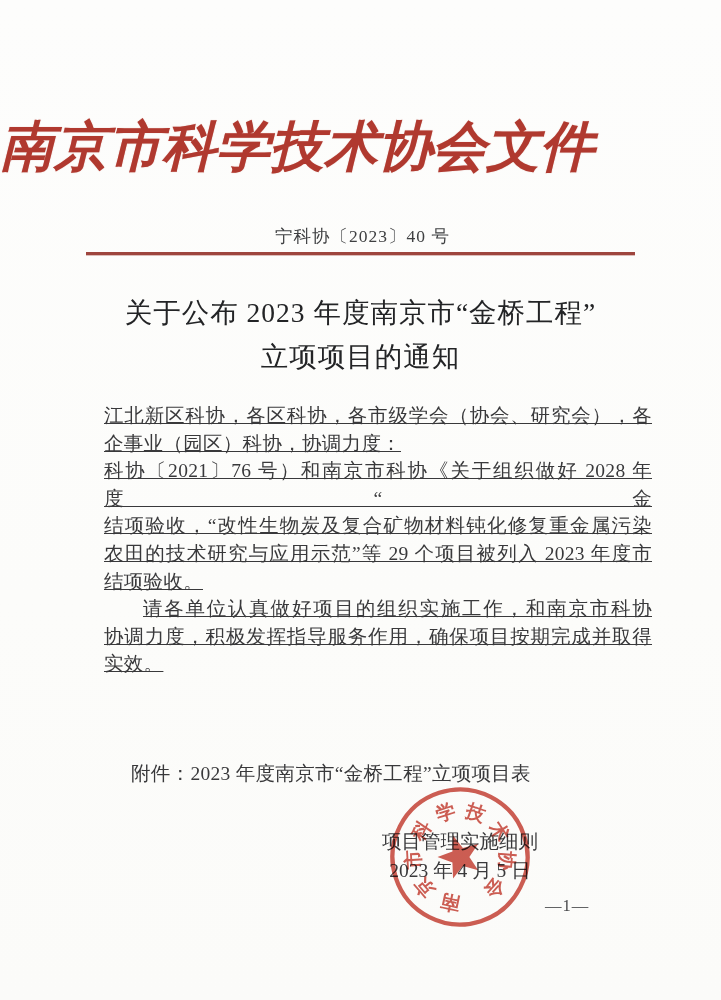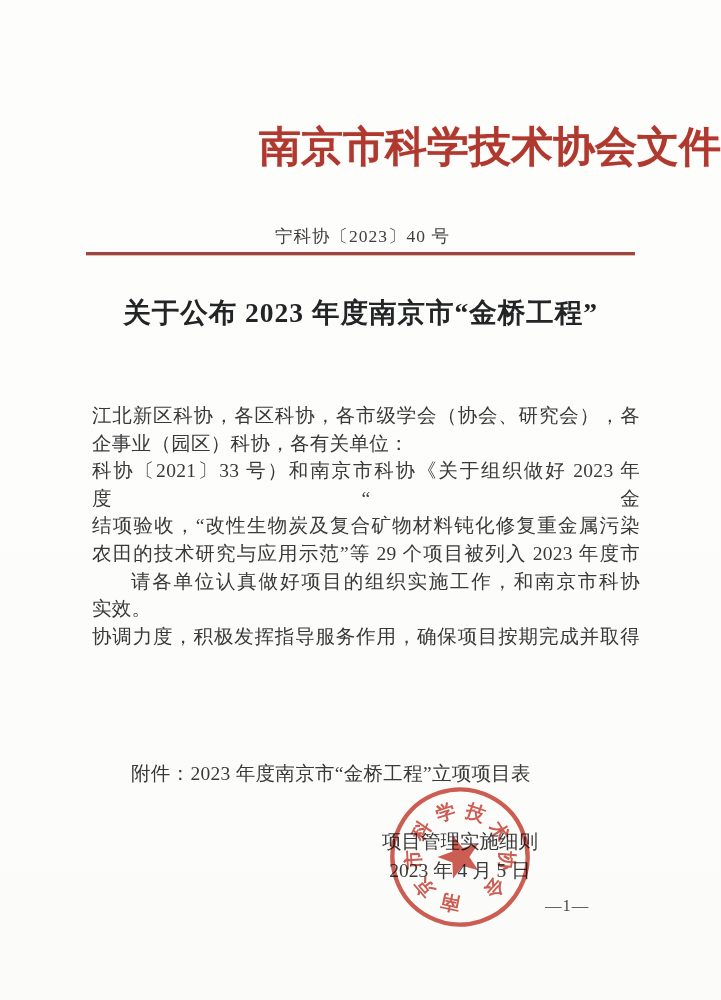--- a/index.html
+++ b/index.html
@@ -12,28 +12,29 @@
     height: 1000px;
     margin: 0 auto;
     background: linear-gradient(180deg, #fdfdfc 0%, #fcfcfa 60%, #fbfbf9 100%);
     overflow: hidden;
   }
 
   
   .header-title {
     position: absolute;
     top: 116px; left: 0; right: 0;
-    text-align: right;
-    font-size: 42px;
+    text-align: left;
+    font-size: 54px;
     line-height: 62px;
     font-weight: 900;
     letter-spacing: 0px;
     color: #b0392f;
     text-shadow: 0 0 1px rgba(176,57,47,.45);
     white-space: nowrap;
+    font-style: italic;
   }
 
   .doc-number {
     position: absolute;
     top: 224px; left: 4px; right: 0;
     text-align: center;
     font-size: 17.5px;
     color: #3f4042;
     letter-spacing: 1px;
     font-family: Liberation Serif, serif;
@@ -47,34 +48,35 @@
     box-shadow: 0 1px 0 rgba(158,69,62,.35);
   }
 
   
   .doc-title {
     position: absolute;
     top: 291px; left: 0; right: 0;
     text-align: center;
     font-size: 27.5px;
     line-height: 44px;
-    font-weight: 700;
+    font-weight: 400;
     color: #232426;
     letter-spacing: 1px;
   }
 
   
   .body-block {
     position: absolute;
-    top: 402px; left: 92px;
+    top: 402px; left: 104px;
     width: 548px;
     font-size: 19.5px;
     line-height: 27.6px;
     color: #39393b;
     letter-spacing: 0.3px;
+    text-decoration: underline;
   }
   .bline { text-align: justify; text-align-last: justify; white-space: normal; }
   .bline.end { text-align-last: left; }
   .bline.ind { text-indent: 39px; }
 
   .attachment {
     position: absolute;
     top: 760px; left: 92px;
     width: 560px;
     font-size: 19.5px;
@@ -120,31 +122,33 @@
 <div class="page">
 
   <div class="header-title">南京市科学技术协会文件</div>
 
   <div class="doc-number">宁科协〔2023〕40 号</div>
 
   <div class="red-rule"></div>
 
   <div class="doc-title">
     <div>关于公布 2023 年度南京市“金桥工程”</div>
+    <div>立项项目的通知</div>
   </div>
 
   <div class="body-block">
     <div class="bline">江北新区科协，各区科协，各市级学会（协会、研究会），各</div>
-    <div class="bline end">企事业（园区）科协，各有关单位：</div>
-    <div class="bline">科协〔2021〕33 号）和南京市科协《关于组织做好 2023 年度“金</div>
+    <div class="bline end">企事业（园区）科协，协调力度：</div>
+    <div class="bline">科协〔2021〕76 号）和南京市科协《关于组织做好 2028 年度“金</div>
     <div class="bline">结项验收，“改性生物炭及复合矿物材料钝化修复重金属污染</div>
     <div class="bline">农田的技术研究与应用示范”等 29 个项目被列入 2023 年度市</div>
+    <div class="bline end">结项验收。</div>
     <div class="bline ind">请各单位认真做好项目的组织实施工作，和南京市科协</div>
+    <div class="bline">协调力度，积极发挥指导服务作用，确保项目按期完成并取得</div>
     <div class="bline end">实效。</div>
-    <div class="bline">协调力度，积极发挥指导服务作用，确保项目按期完成并取得</div>
   </div>
 
   <div class="attachment">附件：2023 年度南京市“金桥工程”立项项目表</div>
 
   <div class="signature">
     <div>项目管理实施细则</div>
     <div>2023 年 4 月 5 日</div>
   </div>
 
   <svg class="seal" viewBox="0 0 160 160" xmlns="http://www.w3.org/2000/svg">

